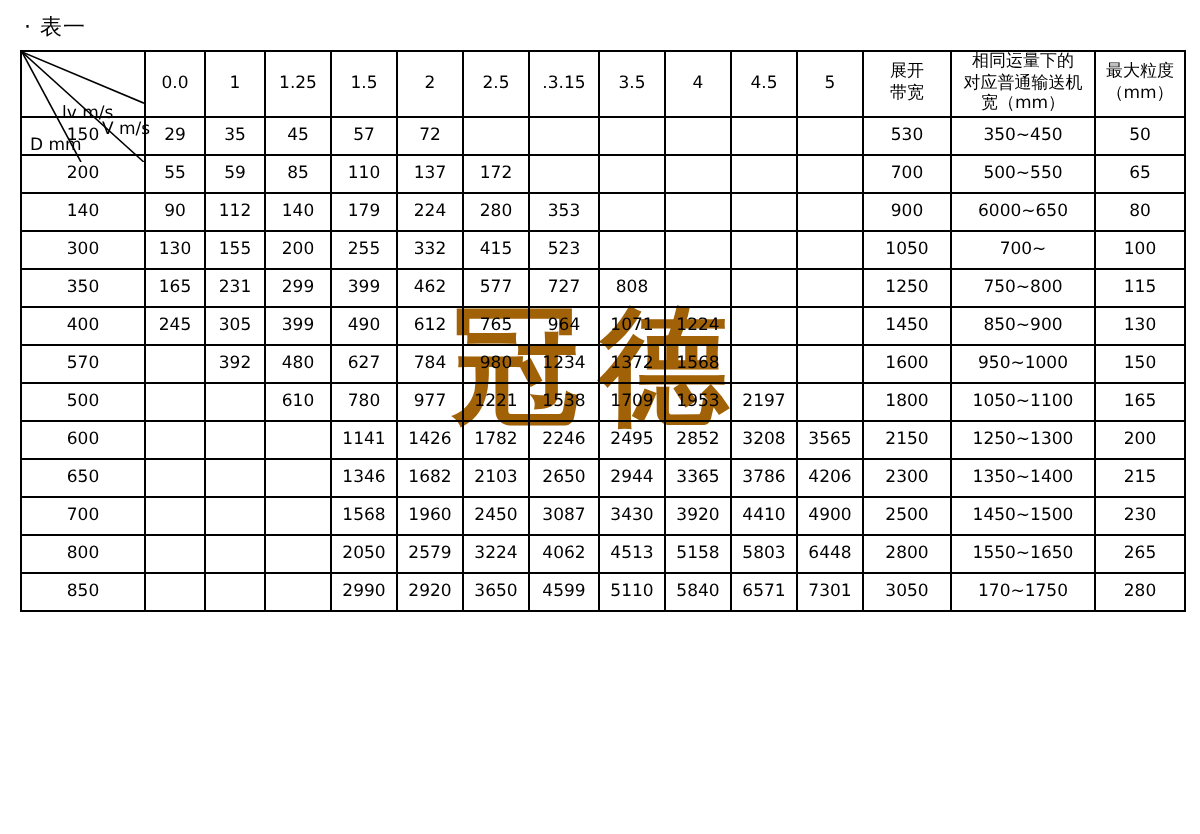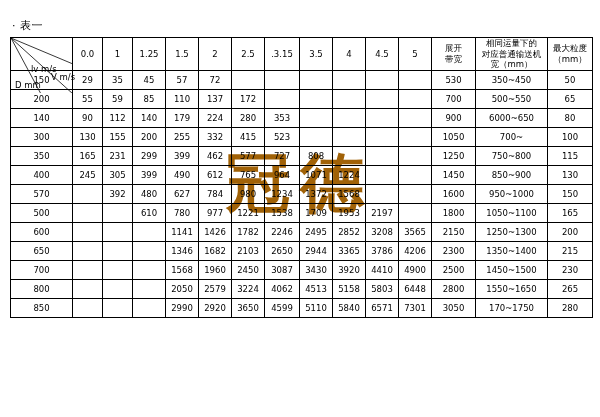--- a/index.html
+++ b/index.html
@@ -8,21 +8,21 @@
     background:#ffffff;
     font-family:"DejaVu Sans","Liberation Sans",sans-serif;
     color:#000;
     position:relative;
     overflow:hidden;
   }
   .page{
     position:relative;
     width:600px;height:417px;
     box-sizing:border-box;
-    padding:18px 10px 4px 10px;
+    padding:6px 10px 4px 10px;
   }
   .caption{
     font-size:11px;
     margin:0 0 4px 2px;
     letter-spacing:0.5px;
   }
   table.main{
     border-collapse:collapse;
     width:580px;
     table-layout:fixed;

